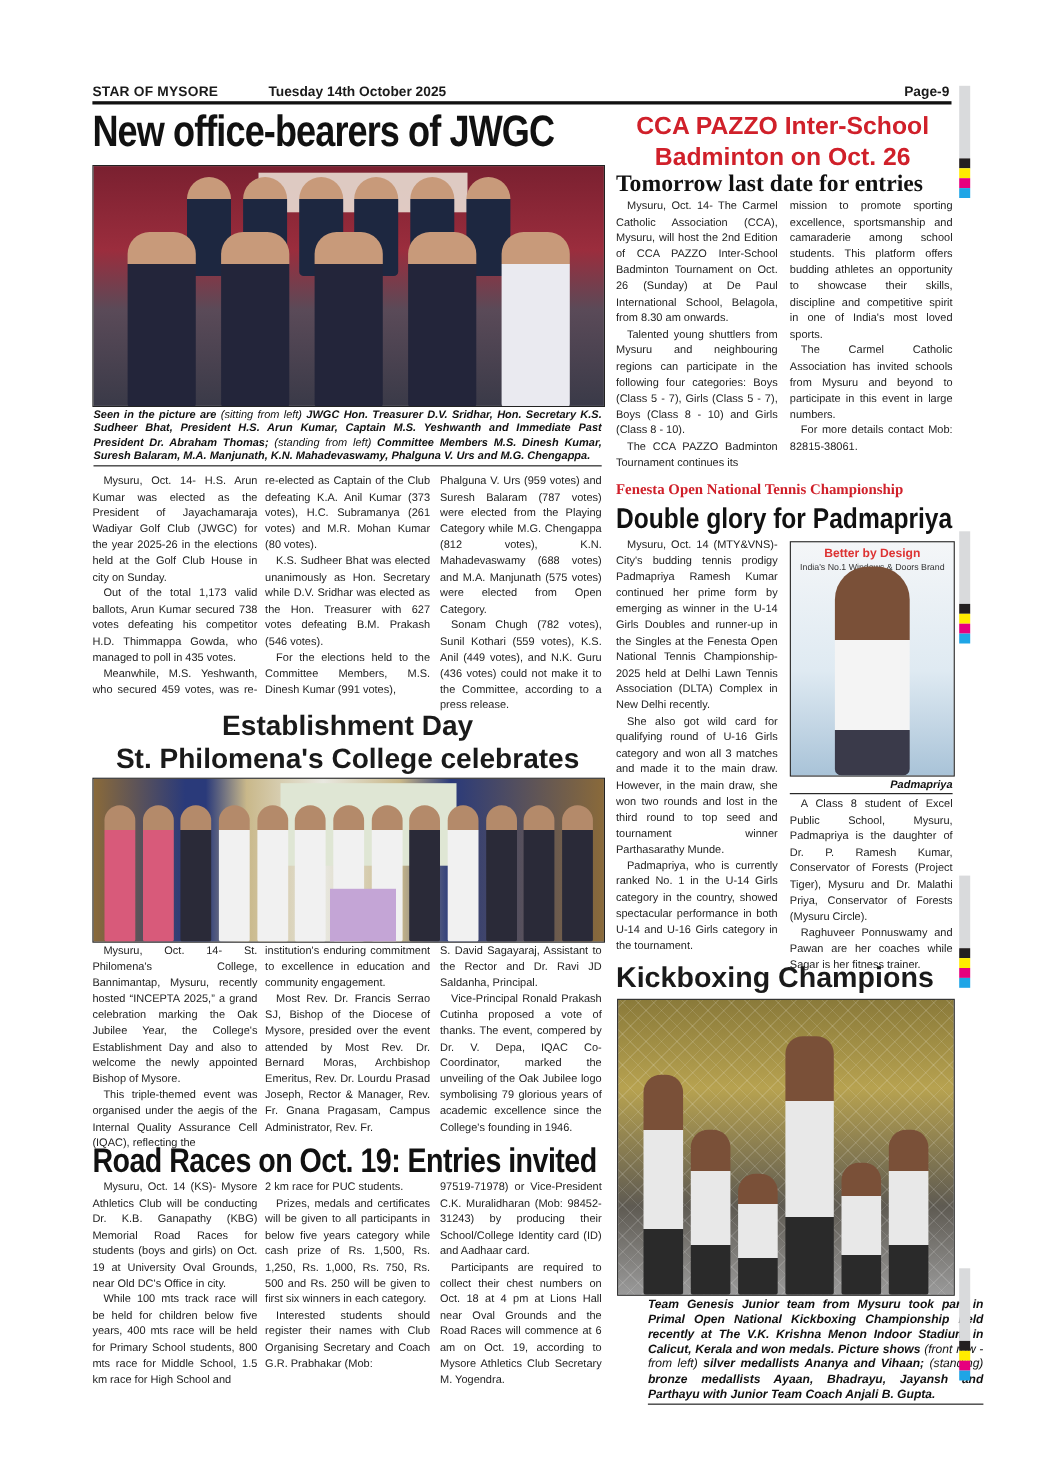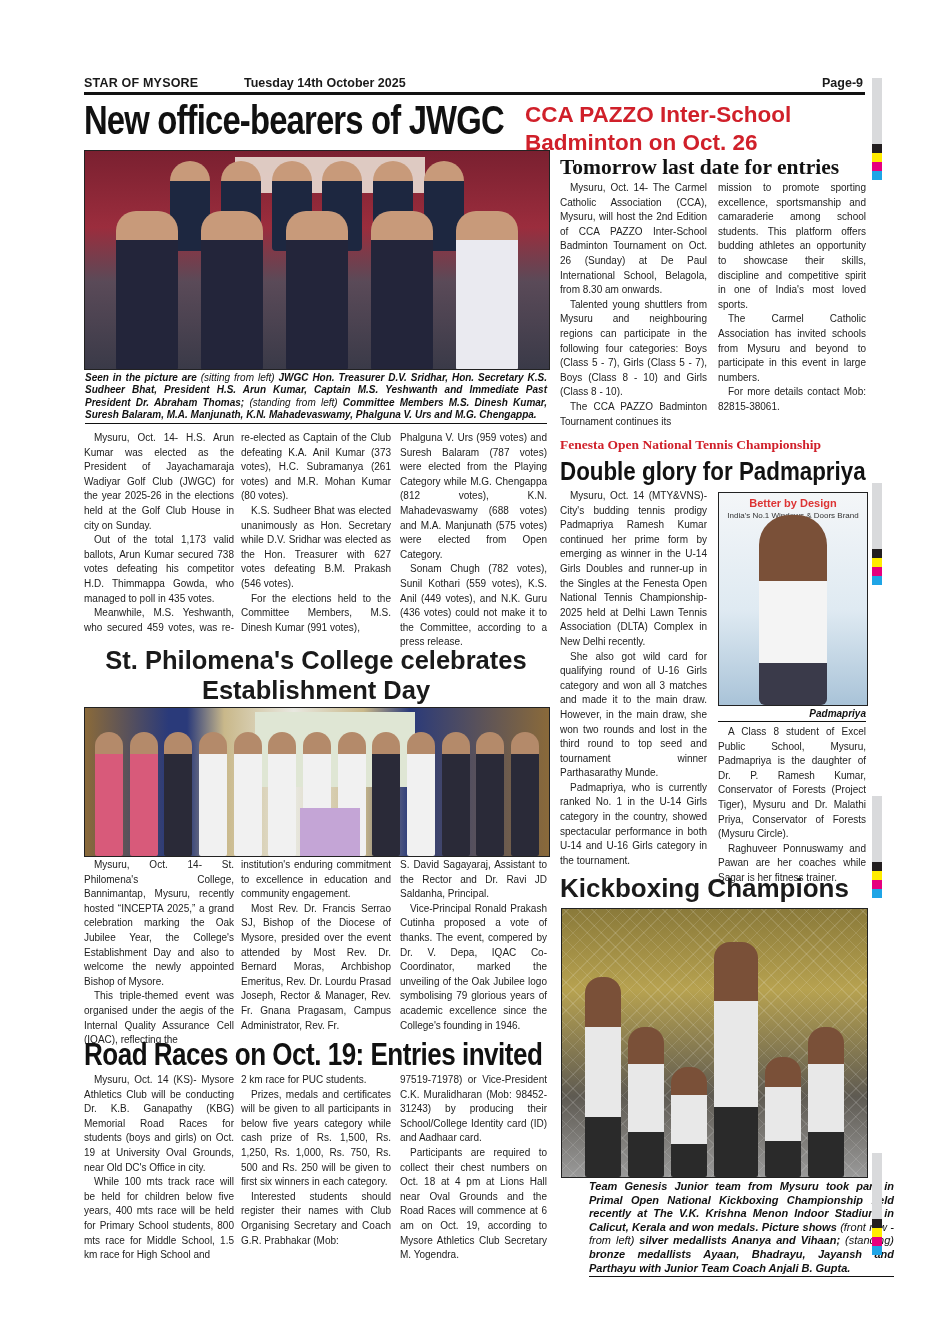--- a/index.html
+++ b/index.html
@@ -5,21 +5,21 @@
   html, body { margin: 0; padding: 0; background: #fff; }
   body { width: 945px; height: 1337px; position: relative; overflow: hidden; font-family: "Liberation Sans", sans-serif; color: #1a1a1a; }
   .abs { position: absolute; }
   .masthead { left: 84px; top: 74px; width: 781px; height: 18px; border-bottom: 3px solid #111; font-family: "Liberation Sans", sans-serif; font-size: 12.5px; font-weight: bold; }
   .masthead .paper { position: absolute; left: 0; top: 2px; letter-spacing: 0.2px; }
   .masthead .date { position: absolute; left: 160px; top: 2px; }
   .masthead .page { position: absolute; right: 2px; top: 2px; text-align: right; }
 
   .head-condensed { font-family: "Liberation Sans", sans-serif; font-weight: bold; color: #111; transform-origin: left top; white-space: nowrap; }
   .h-jwgc { left: 84px; top: 98px; font-size: 40px; letter-spacing: -1px; transform: scaleX(0.82); }
-  .h-cca { left: 525px; top: 101px; width: 309px; color: #d0202a; font-size: 22.5px; line-height: 28px; font-weight: bold; }
+  .h-cca { left: 557px; top: 101px; width: 309px; text-align: center; color: #d0202a; font-size: 22.5px; line-height: 28px; font-weight: bold; }
   .h-tomorrow { left: 560px; top: 155px; font-family: "Liberation Serif", serif; font-size: 21.5px; font-weight: bold; color: #111; white-space: nowrap; }
   .h-fenesta { left: 560px; top: 437px; font-family: "Liberation Serif", serif; font-size: 13.5px; font-weight: bold; color: #d0202a; white-space: nowrap; }
   .h-double { left: 560px; top: 456px; font-size: 26px; transform: scaleX(0.86); }
   .h-phil { left: 84px; top: 645px; width: 464px; text-align: center; font-size: 25.5px; line-height: 30px; font-weight: bold; }
   .h-kick { left: 560px; top: 873px; font-size: 26px; font-weight: bold; white-space: nowrap; }
   .h-road { left: 84px; top: 1037px; font-size: 31px; letter-spacing: -0.6px; transform: scaleX(0.84); }
 
   .photo { border: 1px solid #222; overflow: hidden; }
   .ph-jwgc { left: 84px; top: 150px; width: 464px; height: 218px; background: linear-gradient(180deg, #7a2030 0%, #9b2d3d 35%, #5a4a58 60%, #3a3a48 100%); }
   .ph-jwgc .banner { position: absolute; left: 150px; top: 6px; width: 190px; height: 36px; background: #efe8dc; opacity: .85; }
@@ -140,22 +140,22 @@
   <div class="sub">India's No.1 Windows &amp; Doors Brand</div>
   <div class="girl"></div>
 </div>
 <div class="abs caption cap-pad">Padmapriya</div>
 <div class="abs col" style="left:718px; top:725px; width:148px;">
   <p>A Class 8 student of Excel Public School, Mysuru, Padmapriya is the daughter of Dr. P. Ramesh Kumar, Conservator of Forests (Project Tiger), Mysuru and Dr. Malathi Priya, Conservator of Forests (Mysuru Circle).</p>
   <p>Raghuveer Ponnuswamy and Pawan are her coaches while Sagar is her fitness trainer.</p>
 </div>
 
 <div class="abs h-phil">
+  <div>Establishment Day</div>
   <div>St. Philomena's College celebrates</div>
-  <div>Establishment Day</div>
 </div>
 <div class="abs photo ph-phil">
   <div class="screen"></div>
   <div class="people">
     <div class="person pink"></div>
       <div class="person pink"></div>
       <div class="person dark"></div>
       <div class="person"></div>
       <div class="person"></div>
       <div class="person"></div>

